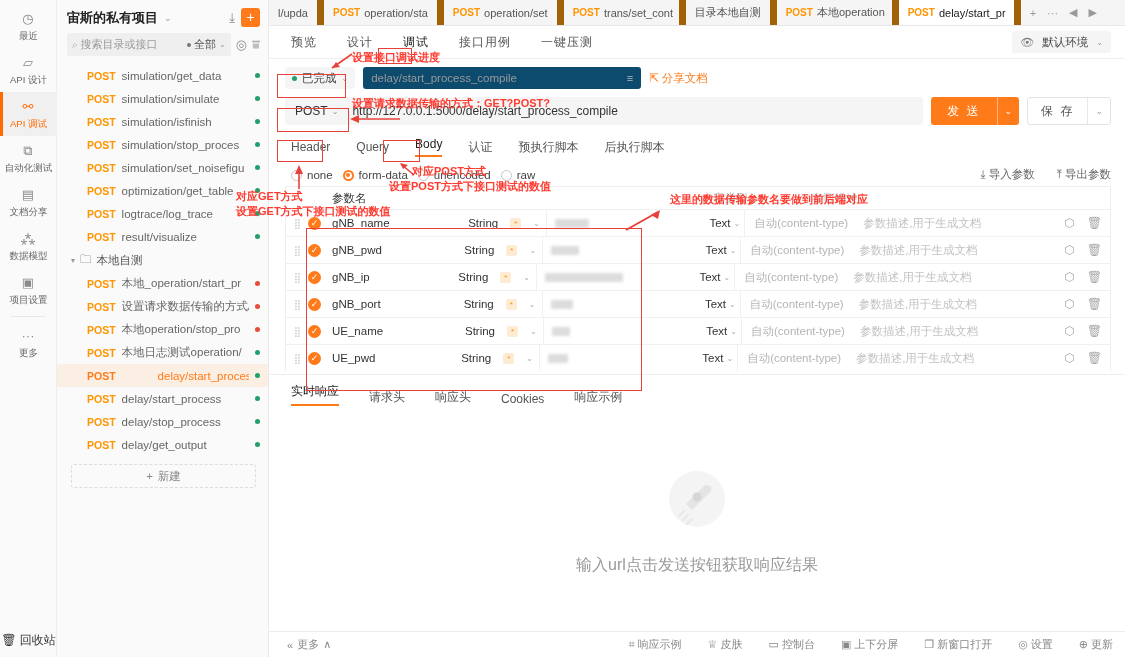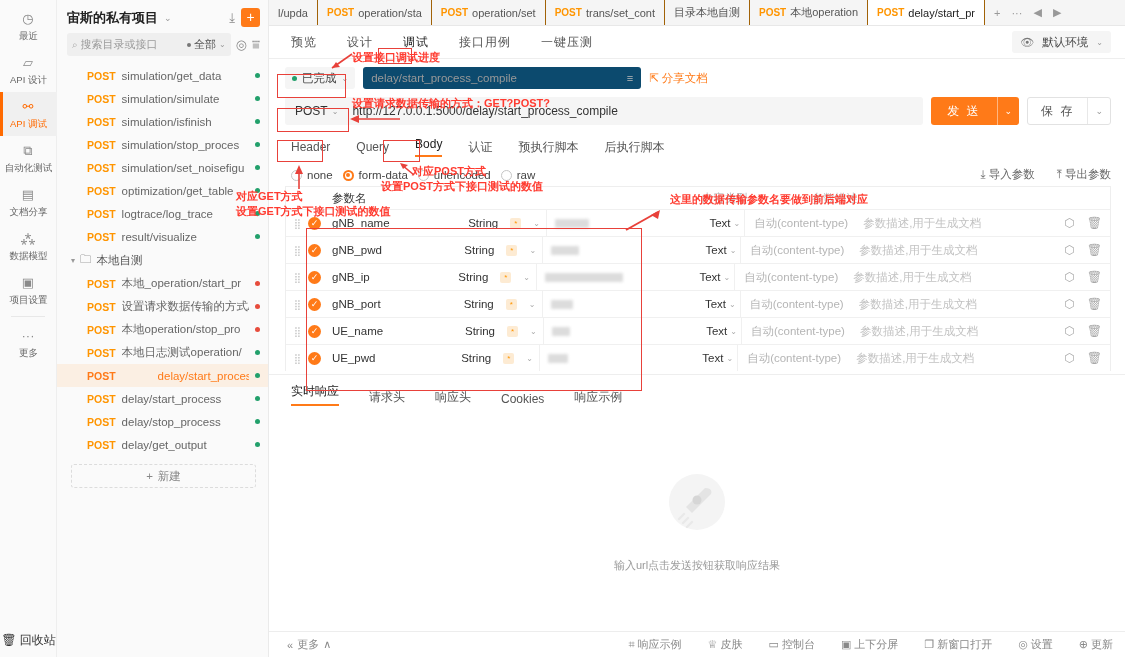--- a/index.html
+++ b/index.html
@@ -90,21 +90,21 @@
     color:#888; font-size:11.5px; cursor:pointer;
   }
 
   
   .main { flex:1; display:flex; flex-direction:column; min-width:0; background:#fff; position:relative; }
 
   
   .tabbar { height:26px; display:flex; align-items:stretch; background:#f5f5f5; border-bottom:1px solid #e8e8e8; }
   .tab {
     display:flex; align-items:center; gap:4px; padding:7px 9px; font-size:11px; color:#555;
-    border-right:1px solid #a16207; cursor:pointer; white-space:nowrap; max-width:122px; overflow:hidden;
+    border-right:7px solid #a16207; cursor:pointer; white-space:nowrap; max-width:122px; overflow:hidden;
   }
   .tab .tm { color:#ff9500; font-weight:bold; font-size:10px; }
   .tab.active { background:#fff; color:#222; }
   .tabtools { display:flex; align-items:center; gap:11px; padding:0 9px; color:#999; font-size:11px; }
   .tabtools span { cursor:pointer; }
 
   
   .subtabs { height:32px; display:flex; align-items:center; padding-left:22px; gap:30px; position:relative; }
   .subtab { font-size:12px; color:#555; cursor:pointer; letter-spacing:1px; }
   .subtab.active { color:#222; }
@@ -199,21 +199,21 @@
   .c-act { flex:0 0 56px; display:flex; align-items:center; gap:12px; justify-content:flex-end; padding-right:8px; color:#a8a8a8; font-size:12px; }
   .c-act span { cursor:pointer; }
   .pth .c-ctype, .pth .c-val { border-left:none; }
 
   
   .resp-tabs { display:flex; align-items:flex-end; gap:30px; padding:8px 0 0 22px; border-top:1px solid #eee; margin-top:3px; }
   .resp-tab { font-size:12px; color:#555; cursor:pointer; padding-bottom:4px; }
   .resp-tab.active { color:#222; }
   .resp-tab.active:after { content:""; display:block; height:2px; background:#ff7a18; margin-top:4px; }
   .empty { flex:1; display:flex; flex-direction:column; align-items:center; justify-content:center; gap:14px; }
-  .empty .hint { font-size:11px; color:#9a9a9a; }
+  .empty .hint { font-size:16px; color:#9a9a9a; }
 
   
   .footer {
     height:26px; border-top:1px solid #ededed; display:flex; align-items:center;
     padding:0 12px 0 18px; font-size:11px; color:#888; background:#fff;
   }
   .footer .more { display:flex; align-items:center; gap:4px; cursor:pointer; }
   .foot-right { margin-left:auto; display:flex; align-items:center; gap:26px; }
   .foot-right .fi { display:flex; align-items:center; gap:3px; cursor:pointer; white-space:nowrap; }
 
@@ -756,21 +756,21 @@
   <div class="abox" style="left:383px;top:140px;width:37px;height:22px;"></div>
 
   <div class="atxt" style="left:236px;top:190px;">对应GET方式</div>
   <div class="atxt" style="left:236px;top:205px;">设置GET方式下接口测试的数值</div>
   <svg class="arrow" style="left:292px;top:163px;" width="14" height="28">
     <path d="M7 26 L7 8" stroke="#e8413a" stroke-width="1.6" fill="none"></path>
     <path d="M7 2 l4 9 l-8 0 z" fill="#e8413a"></path>
   </svg>
 
   <div class="atxt" style="left:412px;top:165px;">对应POST方式</div>
-  <div class="atxt" style="left:381px;top:180px;">设置POST方式下接口测试的数值</div>
+  <div class="atxt" style="left:389px;top:180px;">设置POST方式下接口测试的数值</div>
   <svg class="arrow" style="left:398px;top:162px;" width="20" height="16">
     <path d="M16 13 L4 3" stroke="#e8413a" stroke-width="1.6" fill="none"></path>
     <path d="M2 1 l8 2 l-5 4 z" fill="#e8413a"></path>
   </svg>
 
   <div class="atxt" style="left:670px;top:193px;">这里的数据传输参数名要做到前后端对应</div>
   <svg class="arrow" style="left:624px;top:208px;" width="40" height="24">
     <path d="M2 22 L34 4" stroke="#e8413a" stroke-width="2" fill="none"></path>
     <path d="M36 2 l-2 9 l-7 -4 z" fill="#e8413a"></path>
   </svg>

